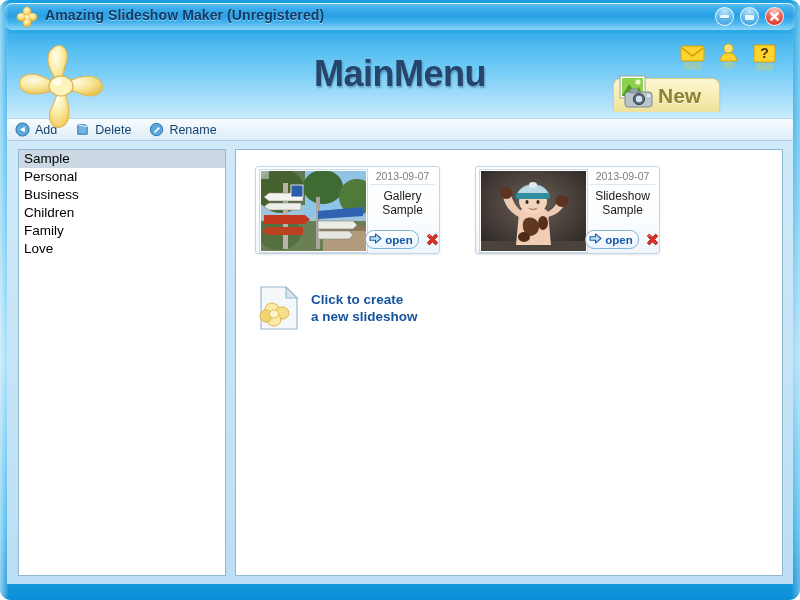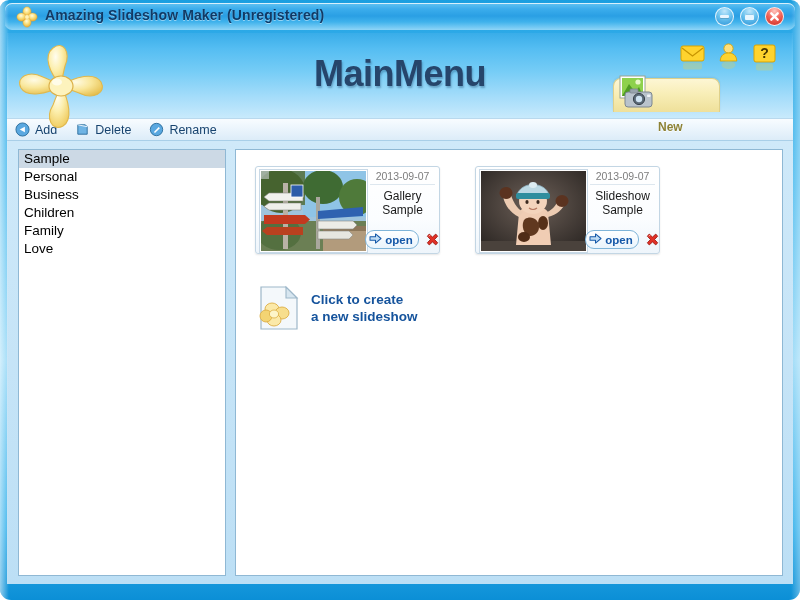--- a/index.html
+++ b/index.html
@@ -116,24 +116,23 @@
     background: linear-gradient(to bottom, #fdf6d4 0%, #f8eeb7 45%, #efe09a 100%);
     border: 1px solid #dfd08a;
     border-bottom: none;
     border-radius: 8px 8px 0 0;
     box-shadow: 0 -1px 2px rgba(0,0,0,0.08);
     z-index: 7;
   }
   #new-button-label {
     position: absolute;
     left: 44px; top: 5px;
-    font-size: 12px; font-weight: bold;
+    font-size: 21px; font-weight: bold;
     color: #8d8235;
     text-shadow: 0 1px 0 rgba(255,255,255,0.8);
-    margin-top: 36px;
   }
   #new-button-icon {
     position: absolute; left: 2px; top: -7px;
     width: 44px; height: 40px;
   }
 
   
   #toolbar {
     position: absolute;
     left: 7px; top: 118px;

